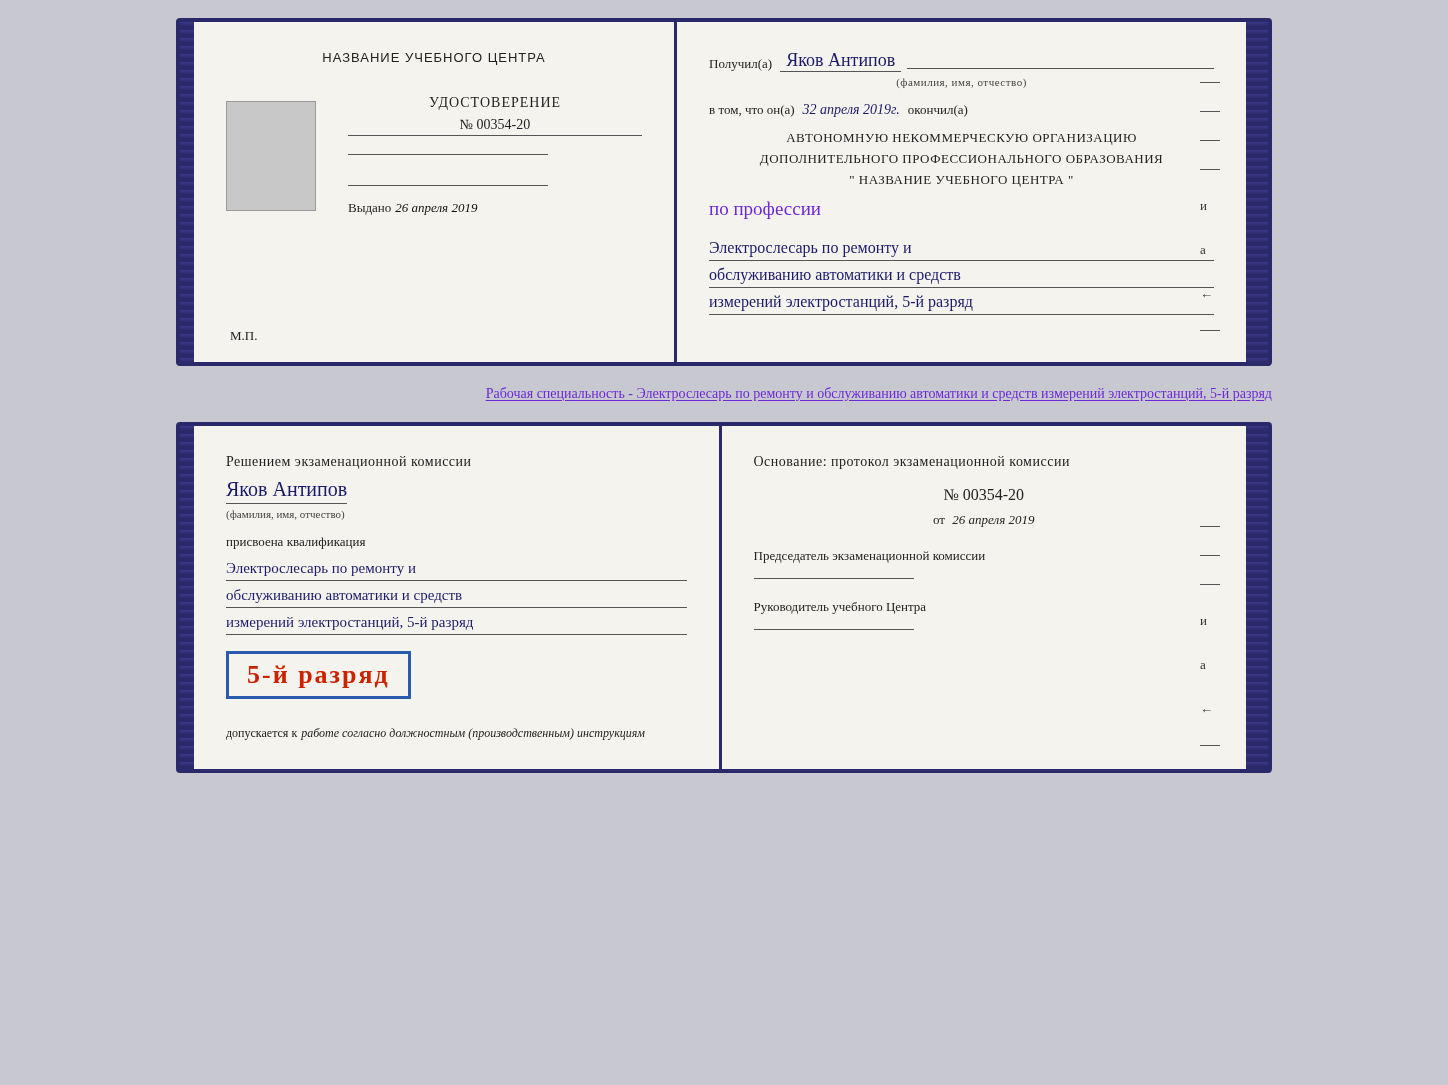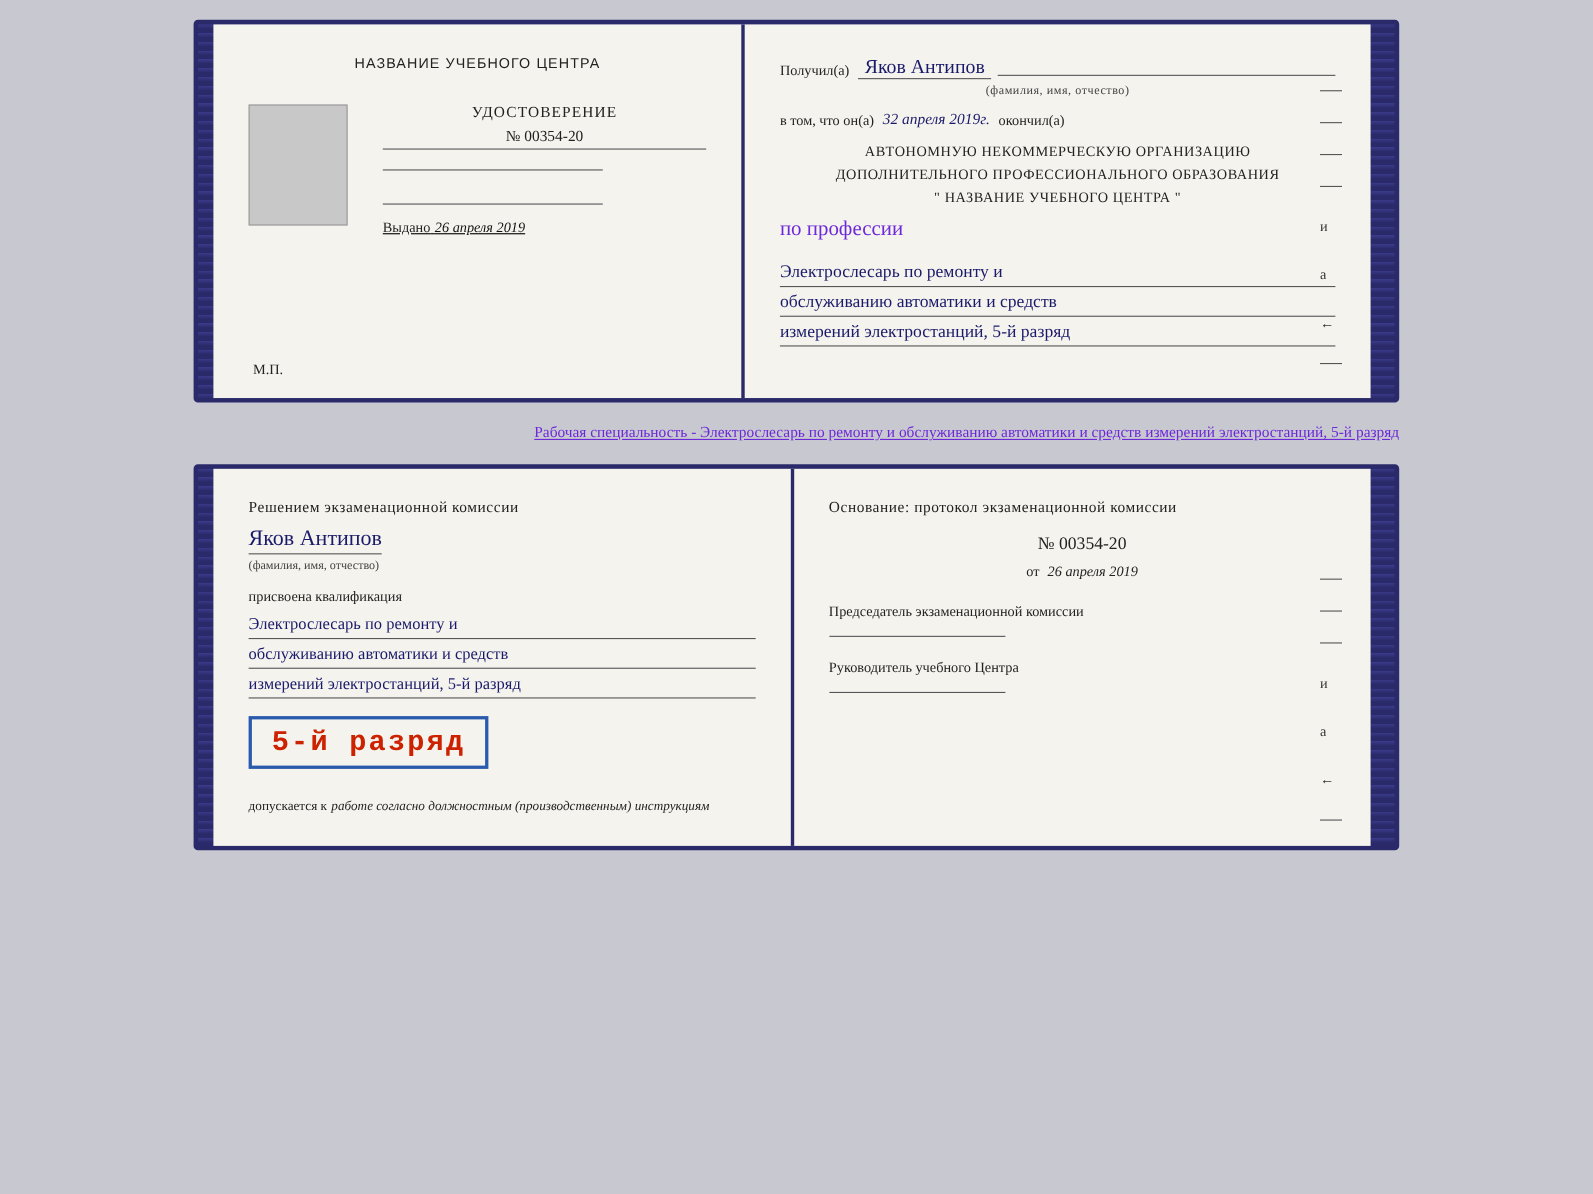--- a/index.html
+++ b/index.html
@@ -270,21 +270,21 @@
 
     .razryad-badge {
       display: inline-block;
       border: 3px solid #2a5aad;
       padding: 6px 18px;
       margin: 8px 0;
       font-size: 26px;
       font-weight: bold;
       color: #cc2200;
       letter-spacing: 2px;
-      font-family: Liberation Mono, monospace;
+      font-family: Liberation Serif, serif;
     }
 
     .dopuskaetsya-text {
       font-size: 12px;
       color: #222;
       margin-top: 6px;
     }
 
     .dopuskaetsya-italic {
       font-style: italic;
@@ -337,28 +337,28 @@
 <body>
 
 <div class="document-container">
 
   <div class="book">
     <div class="book-spine"></div>
 
     <div class="book-page" style="max-width:480px; min-width:380px;">
       <div class="left-page-title">НАЗВАНИЕ УЧЕБНОГО ЦЕНТРА</div>
 
-      <div style="display:flex; align-items:flex-start; margin-top:10px;">
+      <div style="display:flex; align-items:center; margin-top:10px;">
         <div class="cert-photo-area"></div>
         <div style="flex:1; padding-left:14px;">
           <div class="cert-udostoverenie">УДОСТОВЕРЕНИЕ</div>
           <div class="cert-number">№ 00354-20</div>
           <div class="cert-line"></div>
           <div class="cert-line" style="margin-top:30px;"></div>
-          <div style="margin-top:0;text-decoration:underline;">
+          <div style="margin-top:0;">
             <span class="cert-vydano">Выдано</span>
             <span class="cert-vydano-date">26 апреля 2019</span>
           </div>
         </div>
       </div>
       <div class="mp-label">М.П.</div>
     </div>
 
     <div class="book-page book-page-right" style="position:relative; flex:1;">
 

